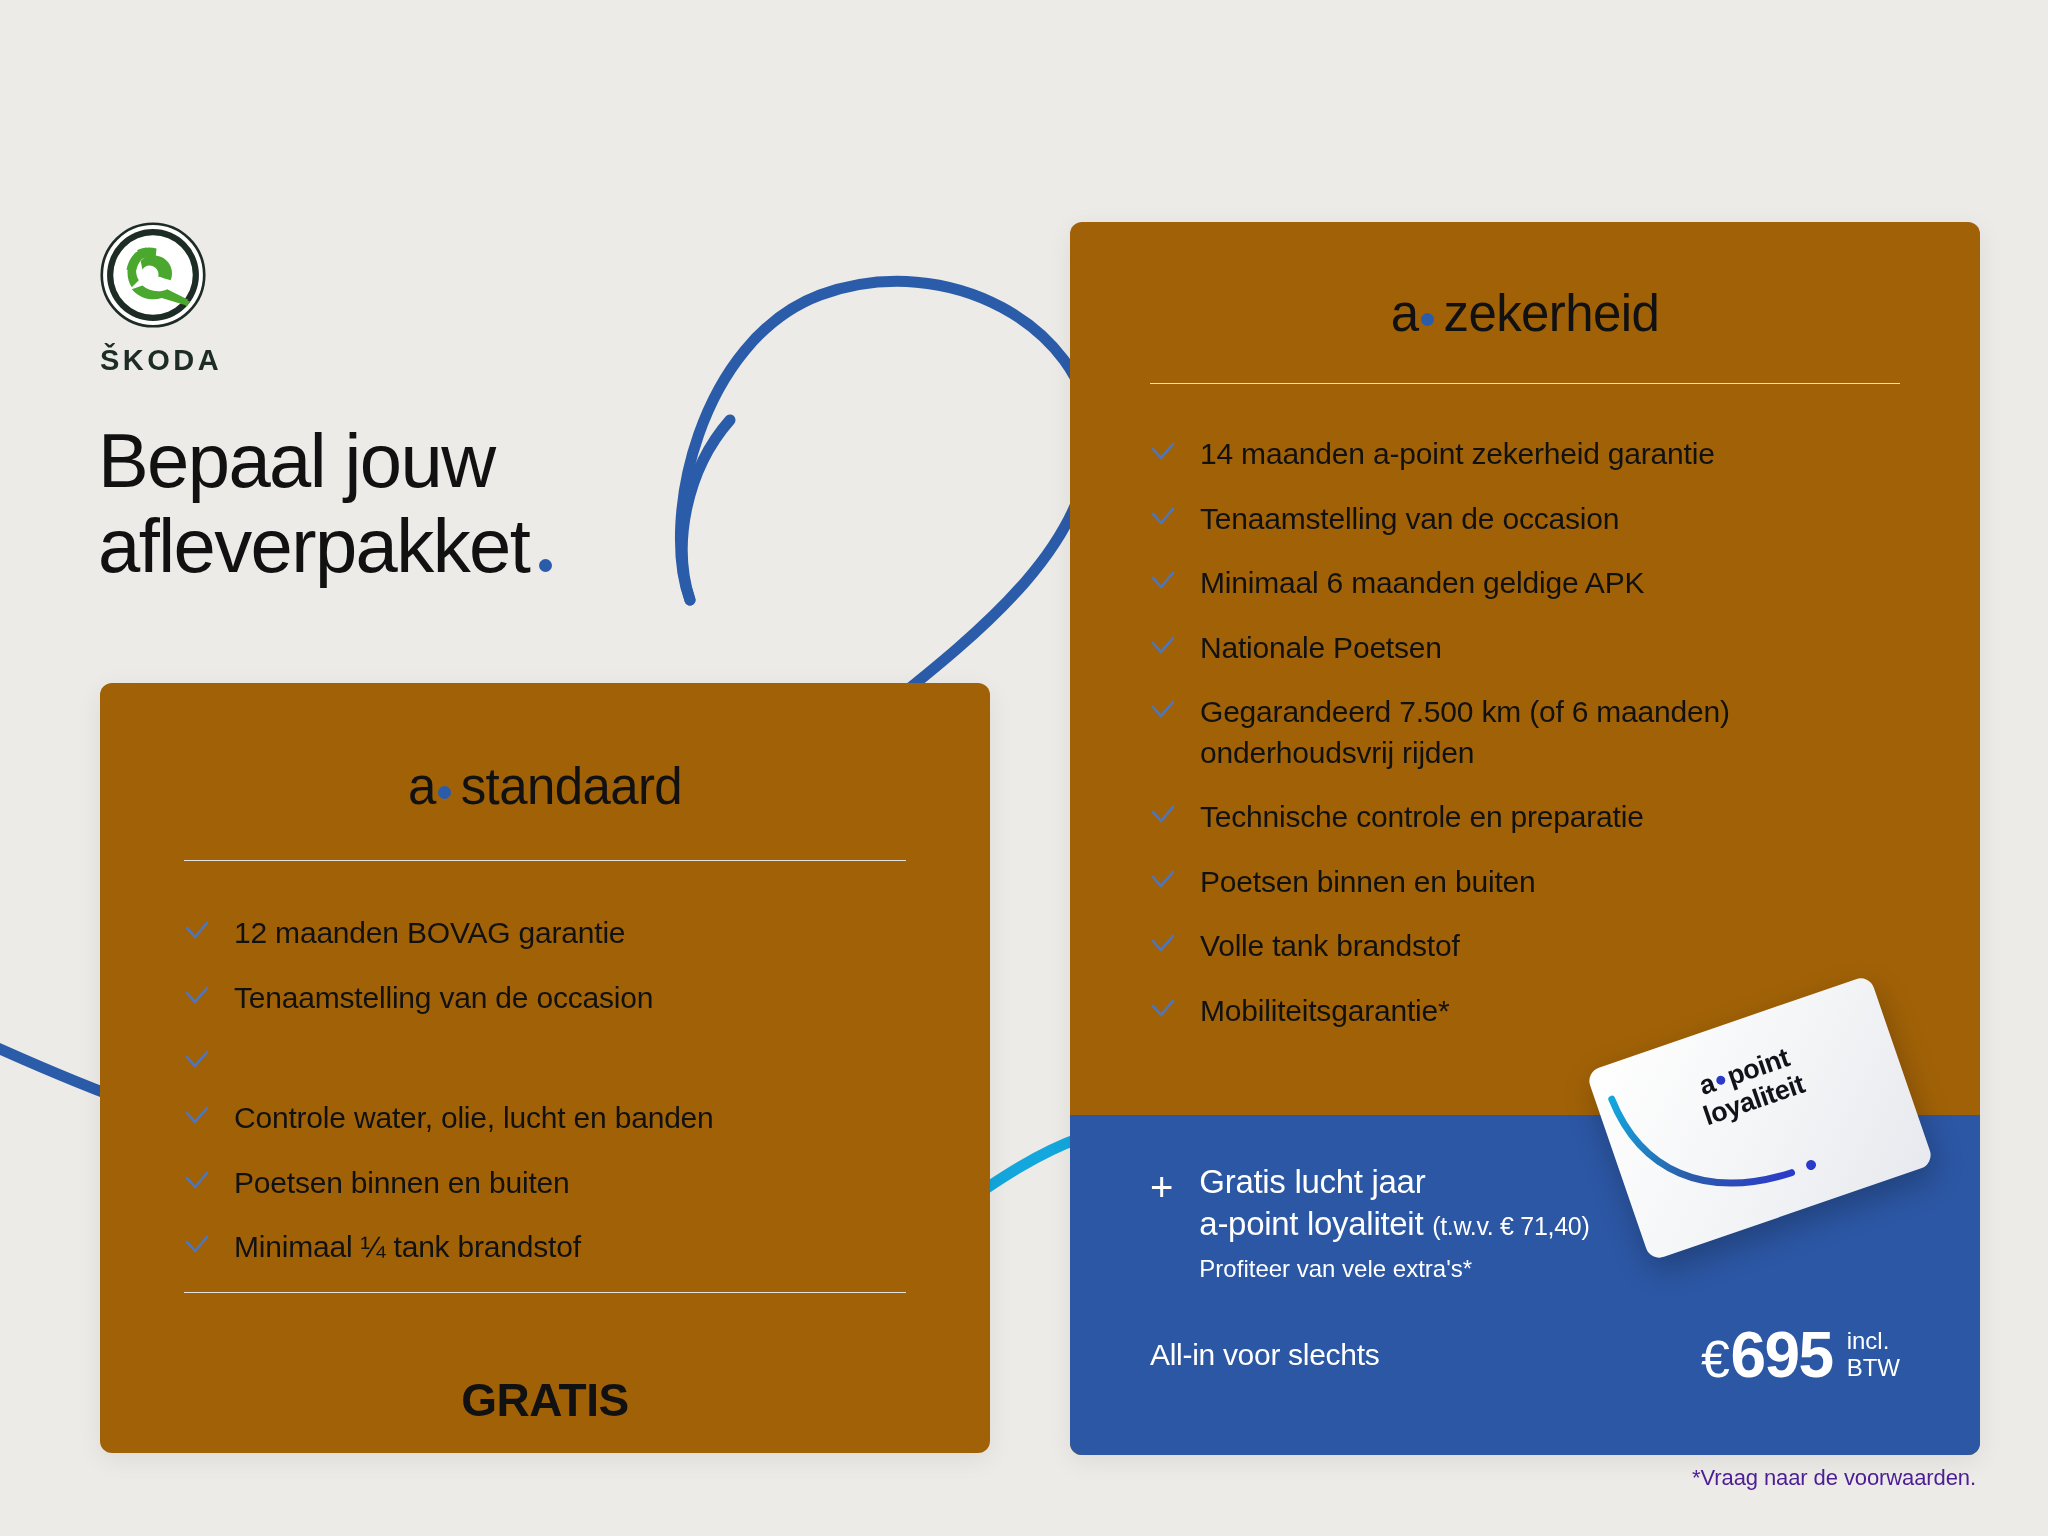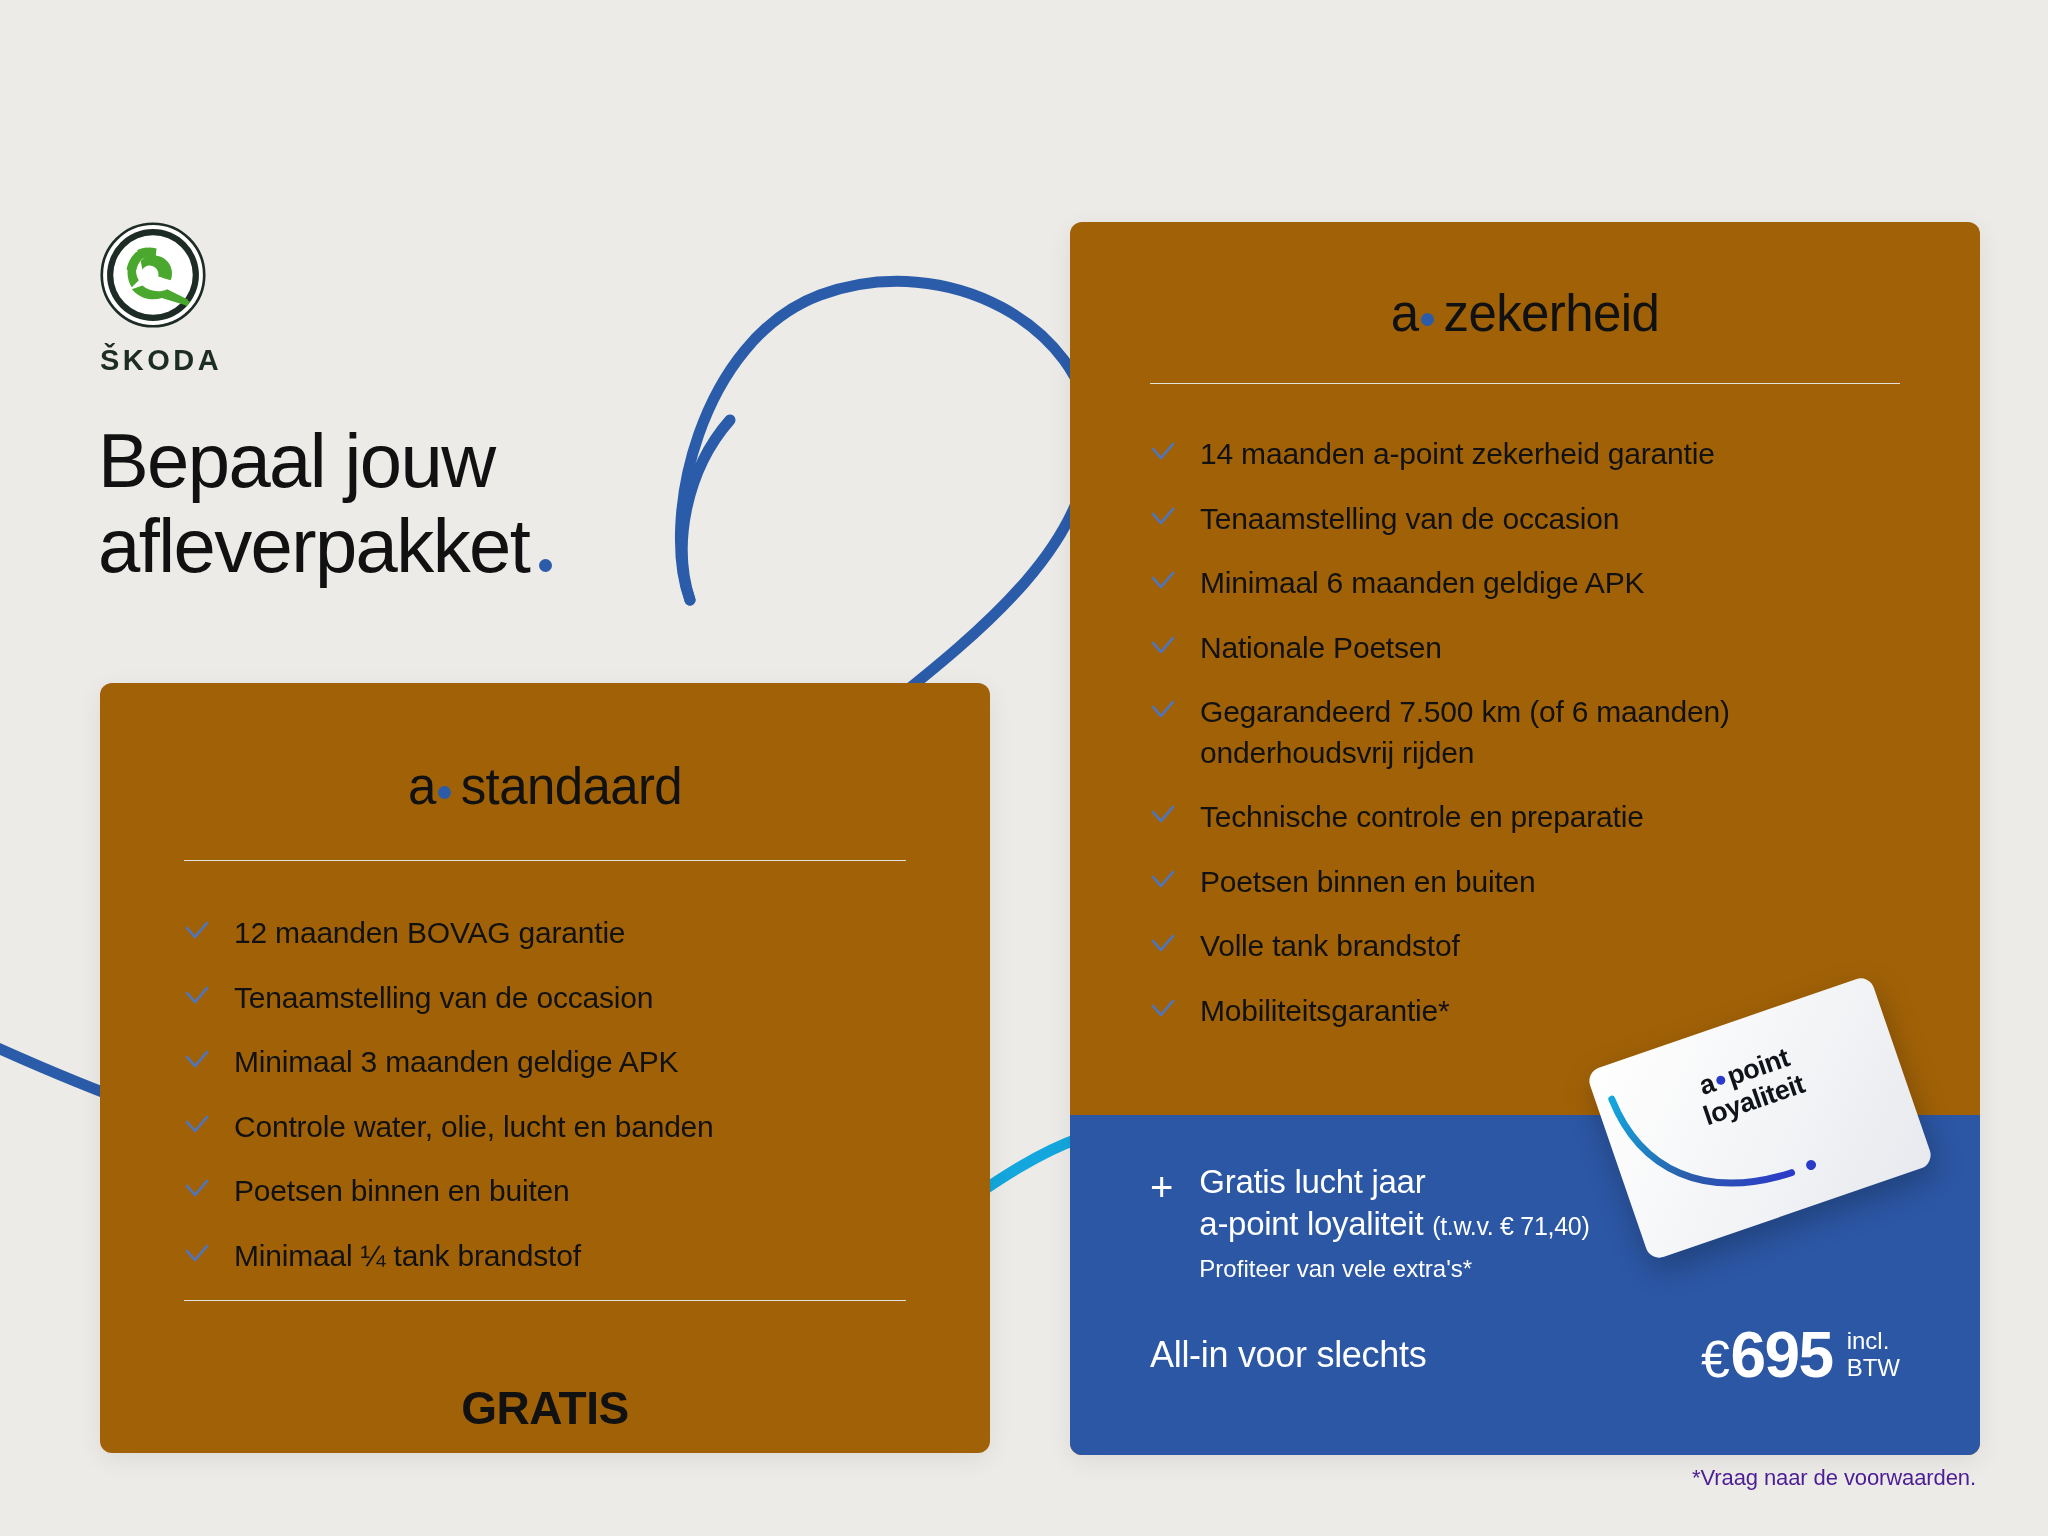--- a/index.html
+++ b/index.html
@@ -154,21 +154,21 @@
   .plus-text .l1{ font-size:33px; letter-spacing:-0.3px; }
   .plus-text .l2{ font-size:33px; letter-spacing:-0.3px; margin-top:4px; }
   .plus-text .l2 .twv{ font-size:25px; }
   .plus-text .l3{ font-size:24px; margin-top:12px; }
 
   .price-row{
     display:flex; align-items:center;
     margin-top:40px;
     width:750px;
   }
-  .price-label{ font-size:36px; letter-spacing:-0.3px; }
+  .price-label{ font-size:30px; letter-spacing:-0.3px; }
   .price-wrap{ margin-left:auto; display:flex; align-items:center; }
   .price-amount{
     font-size:64px; font-weight:bold; letter-spacing:-1.5px; line-height:1;
   }
   .price-amount .eur{ font-weight:400; font-size:52px; margin-right:2px; }
   .price-incl{
     font-size:24px; line-height:1.12; margin-left:14px;
   }
 
   
@@ -269,21 +269,20 @@
             </svg>
           </span>
           <span>Tenaamstelling van de occasion</span>
         </li>
         <li>
           <span class="check">
             <svg viewBox="0 0 26 26" width="26" height="26">
               <path d="M3 9 L11 18 L23 4" fill="none" stroke="#4a76c4" stroke-width="2.6" stroke-linecap="round" stroke-linejoin="round"></path>
             </svg>
           </span>
-          <span>Minimaal 3 maanden geldige APK</span>
         </li>
         <li>
           <span class="check">
             <svg viewBox="0 0 26 26" width="26" height="26">
               <path d="M3 9 L11 18 L23 4" fill="none" stroke="#4a76c4" stroke-width="2.6" stroke-linecap="round" stroke-linejoin="round"></path>
             </svg>
           </span>
           <span>Controle water, olie, lucht en banden</span>
         </li>
         <li>

